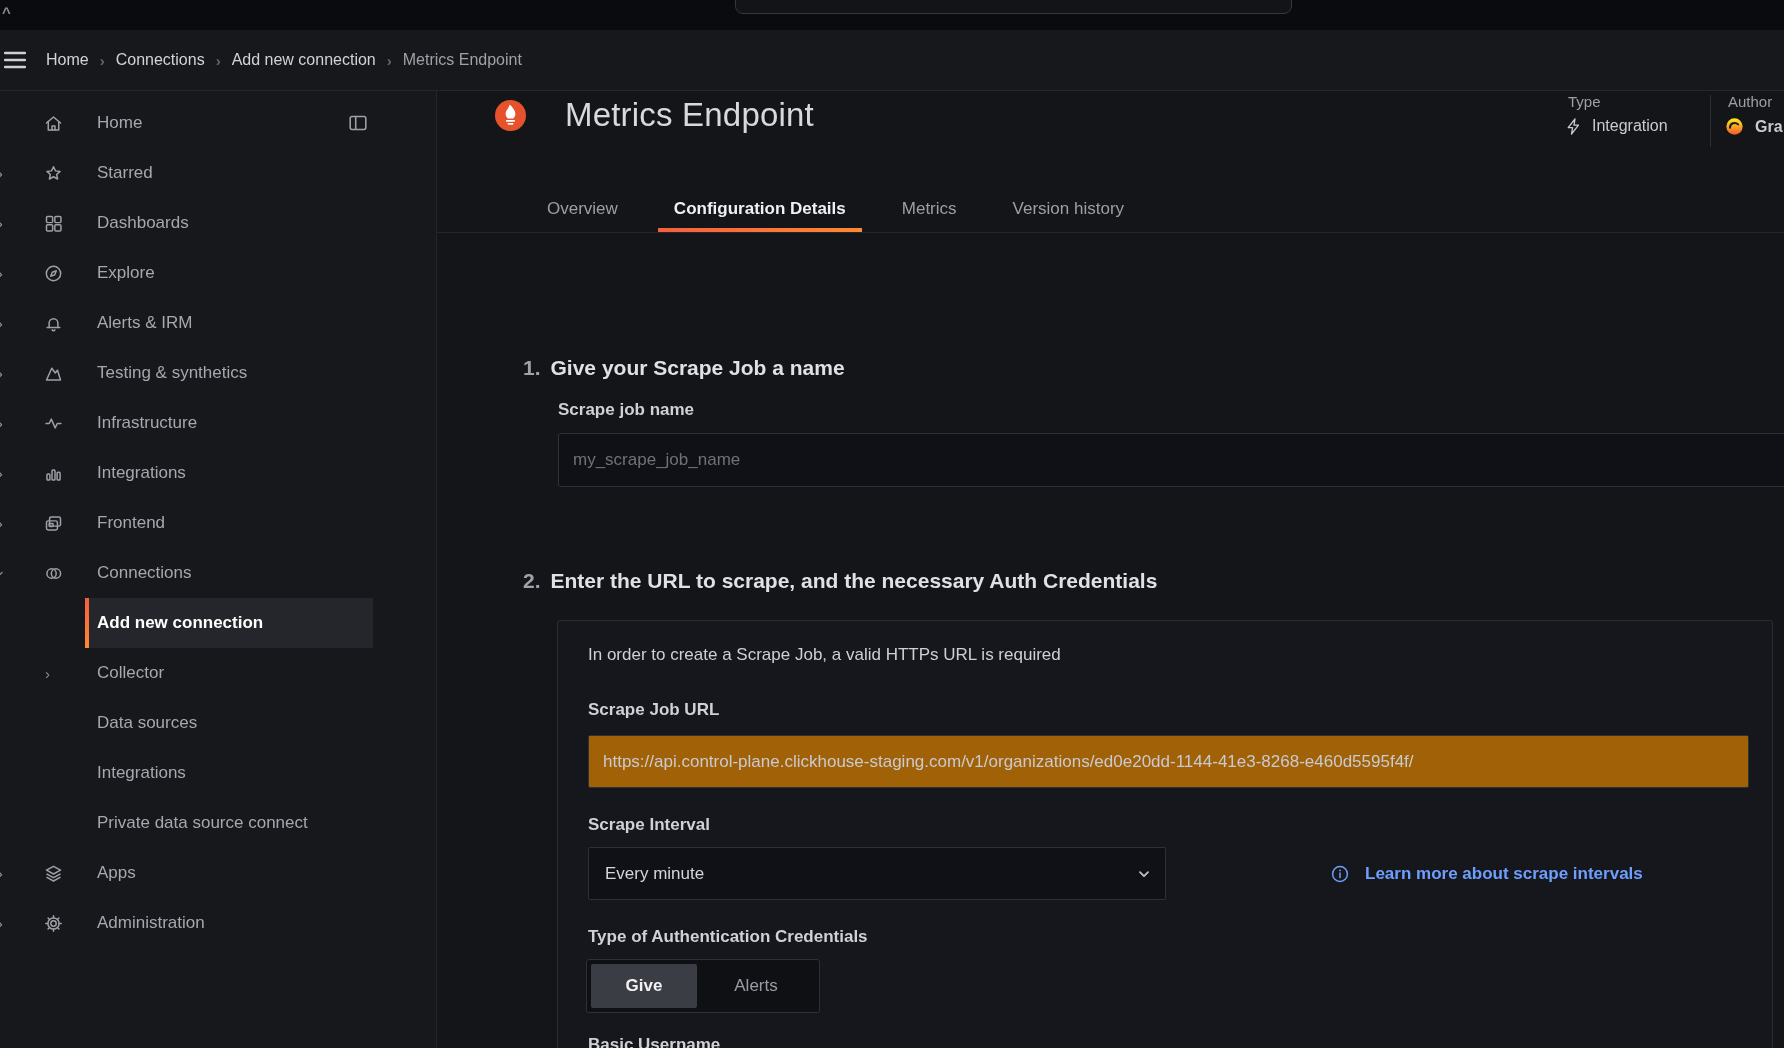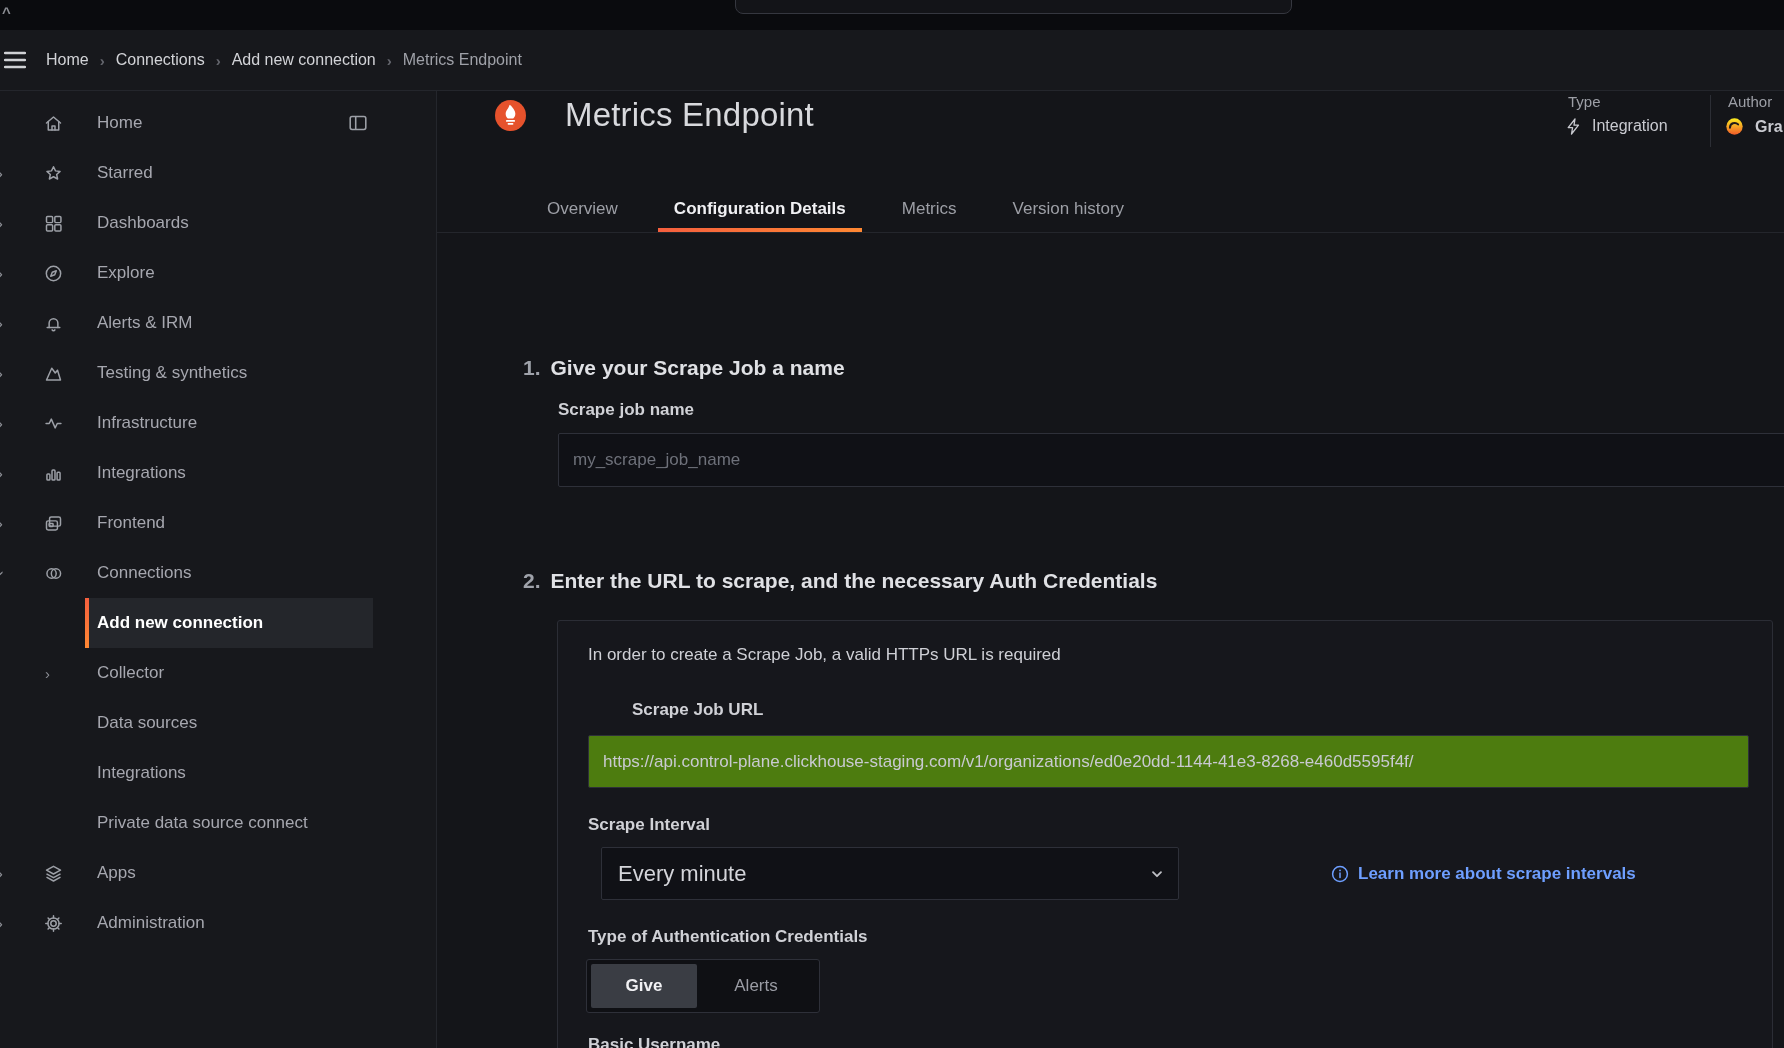--- a/index.html
+++ b/index.html
@@ -68,29 +68,29 @@
   #name-label{position:absolute;left:121px;top:309px;}
   .ginput{background:#101116;border:1px solid #2e3039;border-radius:2px;color:#c9cad1;
           font-size:17px;padding:0 14px;font-family:"Liberation Sans","DejaVu Sans",sans-serif;outline:none;}
   .ginput::placeholder{color:#6e717a;}
   #name-input{position:absolute;left:121px;top:342px;width:1300px;height:54px;}
 
   #authbox{position:absolute;left:120px;top:529px;width:1216px;height:560px;background:#16171c;
            border:1px solid #2b2d35;border-radius:3px;}
   #authbox .inner{position:absolute;left:30px;right:26px;top:0;}
   #box-info{position:absolute;top:24px;font-size:17px;color:#cfd0d6;}
-  #url-label{position:absolute;top:79px;margin-left:44px;}
-  #url-input{position:absolute;top:114px;width:1161px;height:53px;background:#4d7c0f;}
+  #url-label{position:absolute;top:79px;}
+  #url-input{position:absolute;top:114px;width:1161px;height:53px;background:#a16207;}
   #interval-label{position:absolute;top:194px;}
   #interval-row{position:absolute;top:226px;left:0;width:1161px;height:53px;}
   #interval-select{position:absolute;left:0;top:0;width:578px;height:53px;background:#101116;
                    border:1px solid #2e3039;border-radius:2px;display:flex;align-items:center;
-                   padding:0 16px;font-size:22px;color:#d4d5da;cursor:pointer;margin-left:13px;}
+                   padding:0 16px;font-size:17px;color:#d4d5da;cursor:pointer;}
   #interval-select .chev{position:absolute;right:14px;top:19px;color:#bfc0c6;}
-  #interval-link{position:absolute;left:743px;top:0;height:53px;display:flex;align-items:center;gap:9px;
+  #interval-link{position:absolute;left:743px;top:0;height:53px;display:flex;align-items:center;gap:16px;
                  color:#6e9fff;font-size:17px;font-weight:600;cursor:pointer;white-space:nowrap;}
   #auth-label{position:absolute;top:306px;}
   #auth-seg{position:absolute;top:338px;left:-2px;height:54px;display:inline-flex;align-items:center;
             background:#0f1014;border:1px solid #2e3039;border-radius:3px;padding:4px;}
   .segbtn{height:44px;display:flex;align-items:center;justify-content:center;border-radius:2px;
           font-size:17px;cursor:pointer;}
   .segbtn.sel{width:106px;background:#3a3d44;color:#f2f2f5;font-weight:700;}
   .segbtn.unsel{width:118px;color:#9a9ca4;font-weight:500;background:transparent;}
   #clipped-label{position:absolute;top:414px;}
 

